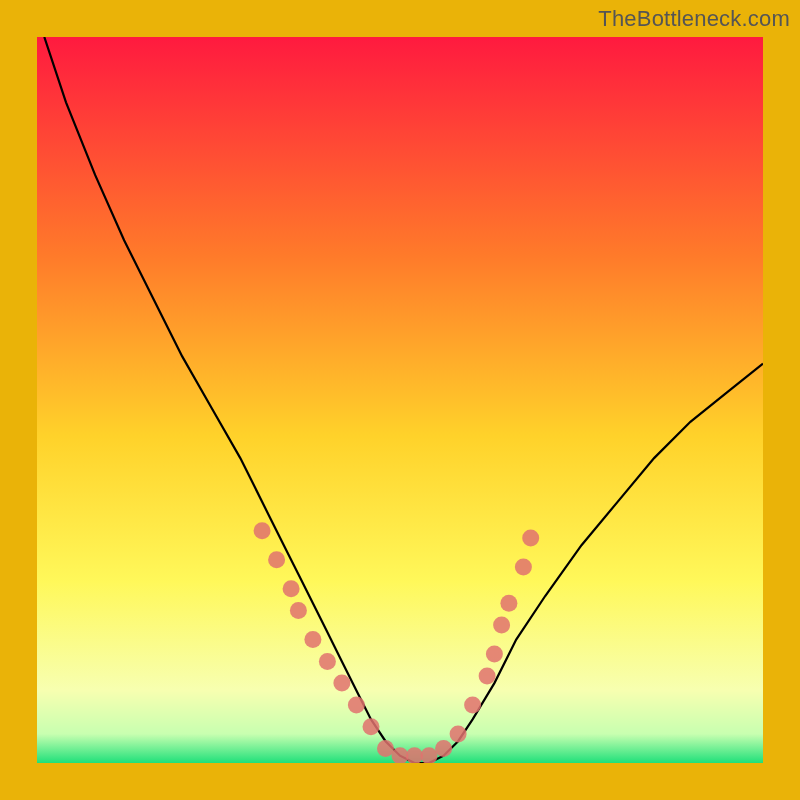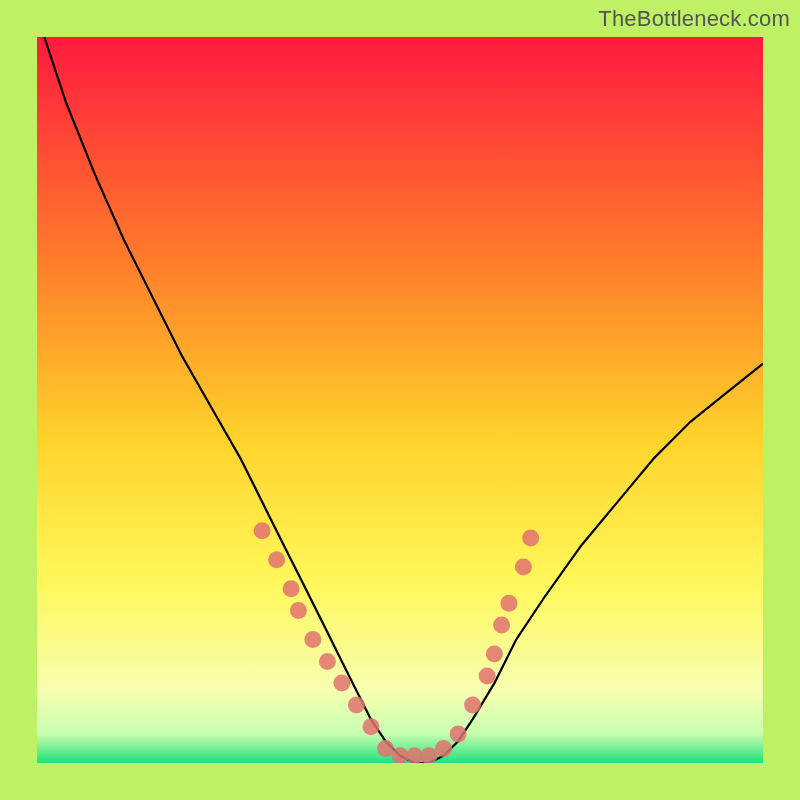--- a/index.html
+++ b/index.html
@@ -8,21 +8,21 @@
     width: 800px;
     height: 800px;
     overflow: hidden;
     background: #000;
     font-family: Arial, Helvetica, sans-serif;
   }
   .frame {
     position: absolute;
     top: 0; left: 0;
     width: 800px; height: 800px;
-    background: #bef264;
+    background: #eab308;
   }
   .plot {
     position: absolute;
     top: 37px;
     left: 37px;
     width: 726px;
     height: 726px;
     overflow: hidden;
   }
   .gradient {

